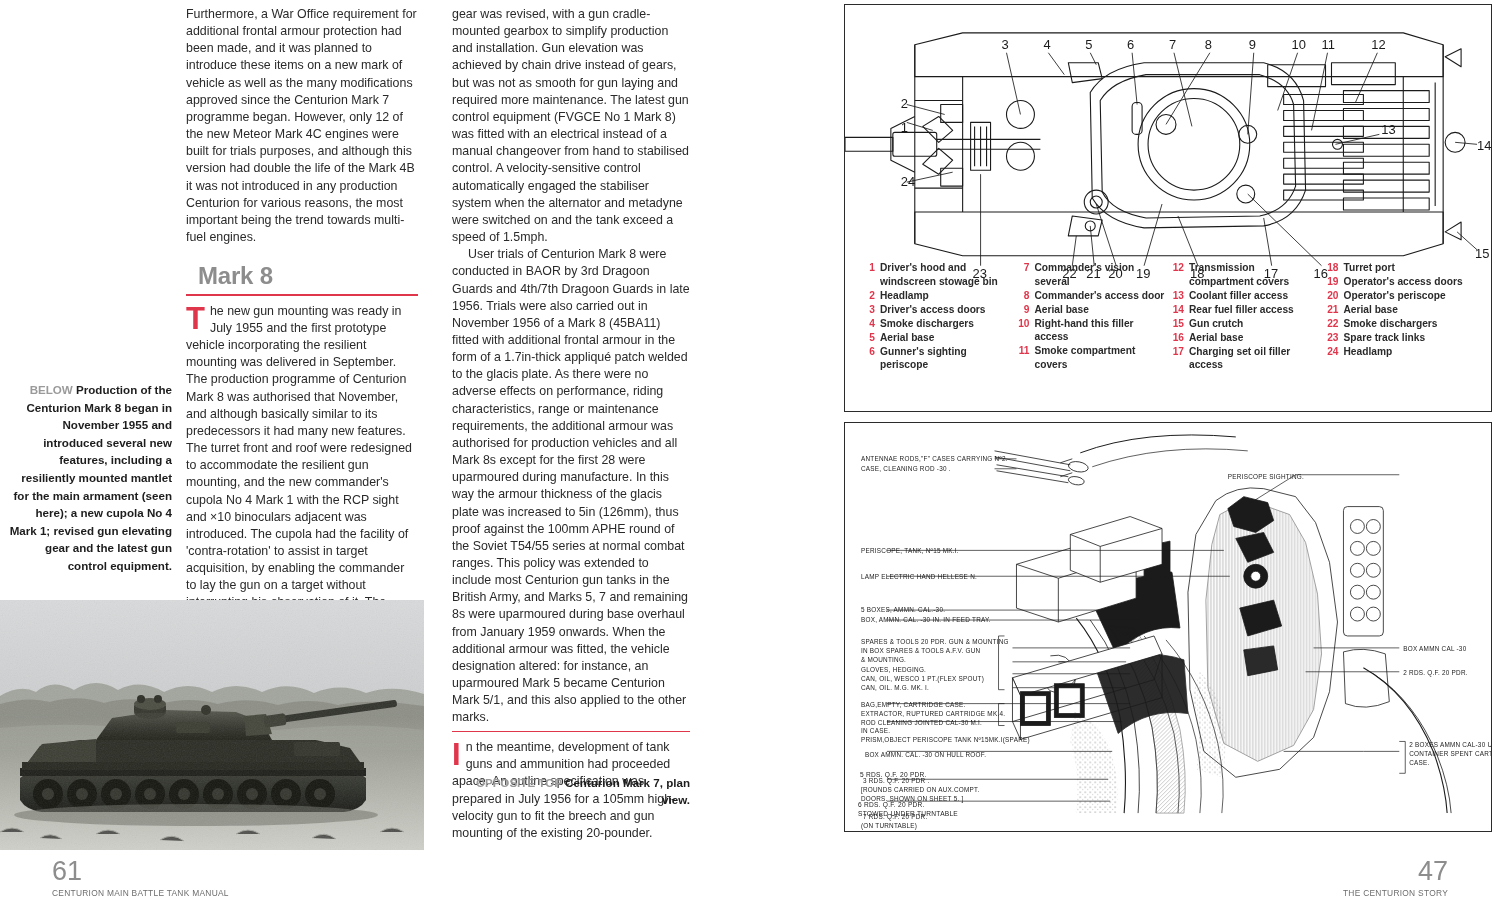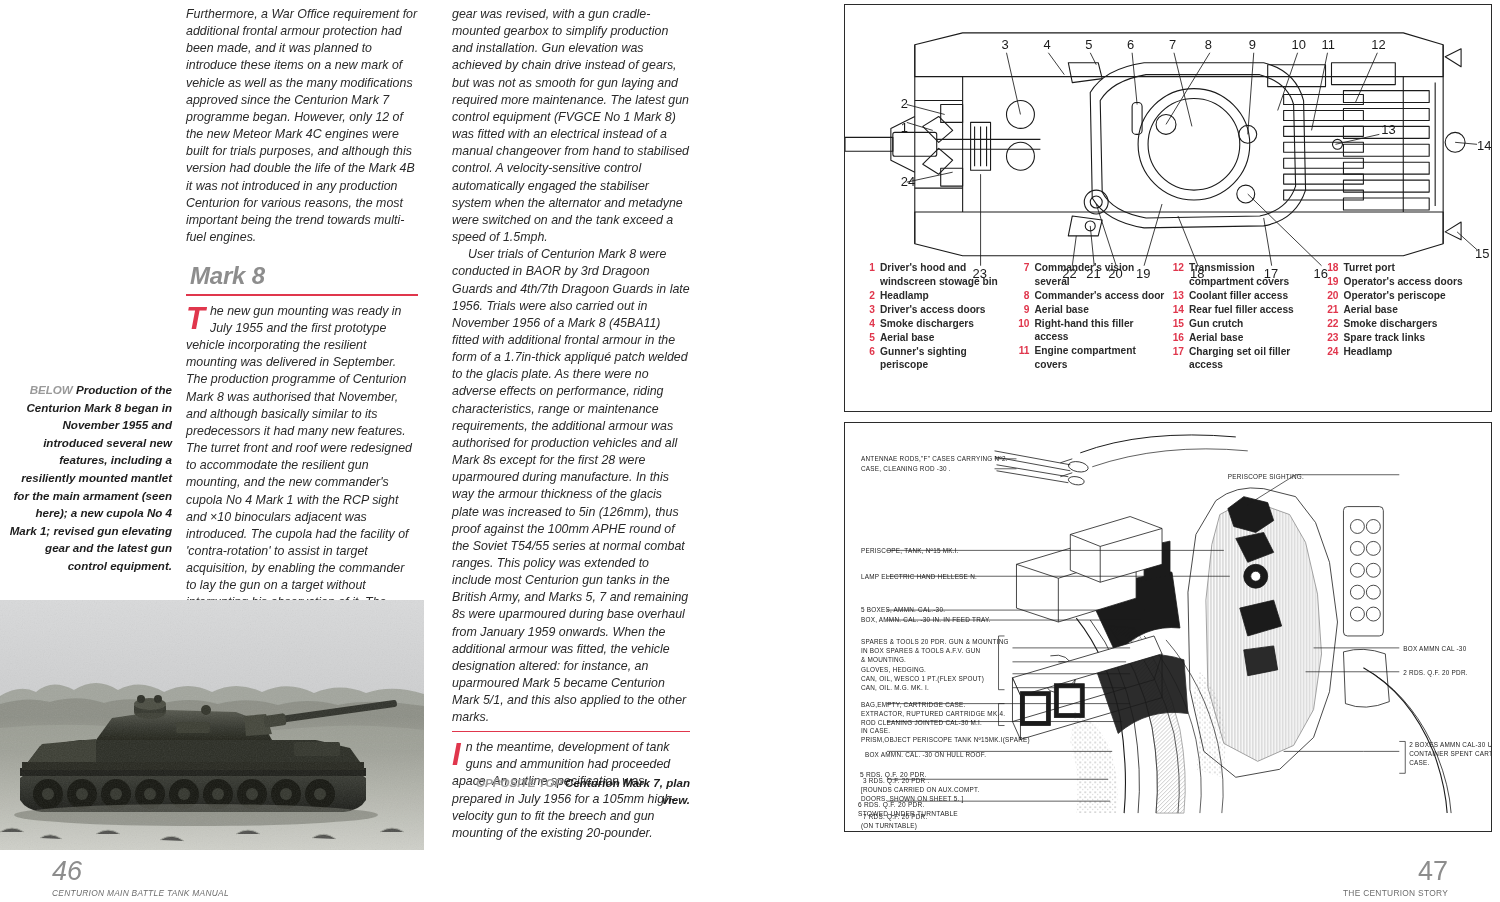--- a/index.html
+++ b/index.html
@@ -5,32 +5,32 @@
   * { box-sizing: border-box; margin: 0; padding: 0; }
   html, body {
     width: 1500px; height: 902px;
     background: #ffffff;
     font-family: "Liberation Sans", sans-serif;
     overflow: hidden;
   }
   #spread { position: relative; width: 1500px; height: 902px; background: #fff; }
 
   
-  #left-page { position: absolute; left: 0; top: 0; width: 750px; height: 708px; background: #fff; font-style: italic; }
+  #left-page { position: absolute; left: 0; top: 0; width: 750px; height: 708px; background: #fff; }
 
   .col { position: absolute; font-size: 12.4px; line-height: 17.15px; color: #2a2a2a; }
   .col p { text-align: left; }
   .col p.ind { text-indent: 16px; }
 
   #col-a { left: 186px; top: 6px; width: 232px; }
   #col-b { left: 452px; top: 6px; width: 238px; }
 
   h2.sect {
     font-size: 24px; font-weight: bold; color: #8d8d8d;
-    letter-spacing: -0.2px; margin: 16px 0 0 4px; line-height: 28px;
+    letter-spacing: -0.2px; margin: 16px 0 0 12px; line-height: 28px;
   }
   .rule { height: 1.6px; background: #e0364c; margin: 4px 0 7px 0; }
 
   .dropcap-para { position: relative; }
   .dropcap {
     float: left; font-size: 31px; line-height: 27px; font-weight: bold;
     color: #e0364c; padding: 1px 5px 0 0; margin-top: 1px;
   }
 
   
@@ -235,21 +235,21 @@
       </svg>
     </div>
 
     <div class="opp-cap" id="opp-top">
       <span class="lead">OPPOSITE TOP</span>
       <span>Centurion Mark 7, plan view.</span>
     </div>
 
 
     <div id="folio-left">
-      <div class="num">46</div>
+      <div class="num">61</div>
       <div class="run">CENTURION MAIN BATTLE TANK MANUAL</div>
     </div>
   </div>
 
   <div id="right-page">
 
     <div class="panel" id="panel-top">
       <div class="draw">
         <svg viewBox="0 0 648 408" preserveAspectRatio="none" aria-hidden="true">
           <g fill="none" stroke="#1b1b1b" stroke-width="1.1" stroke-linejoin="round">
@@ -430,21 +430,21 @@
           <div class="key-item">
               <span class="key-num">9</span>
               <span class="key-txt">Aerial base</span>
             </div>
           <div class="key-item">
               <span class="key-num">10</span>
               <span class="key-txt">Right-hand this filler access</span>
             </div>
           <div class="key-item">
               <span class="key-num">11</span>
-              <span class="key-txt">Engine compartment covers</span>
+              <span class="key-txt">Smoke compartment covers</span>
             </div>
         </div>
 
         <div class="key-col">
           <div class="key-item">
               <span class="key-num">12</span>
               <span class="key-txt">Transmission compartment covers</span>
             </div>
           <div class="key-item">
               <span class="key-num">13</span>

